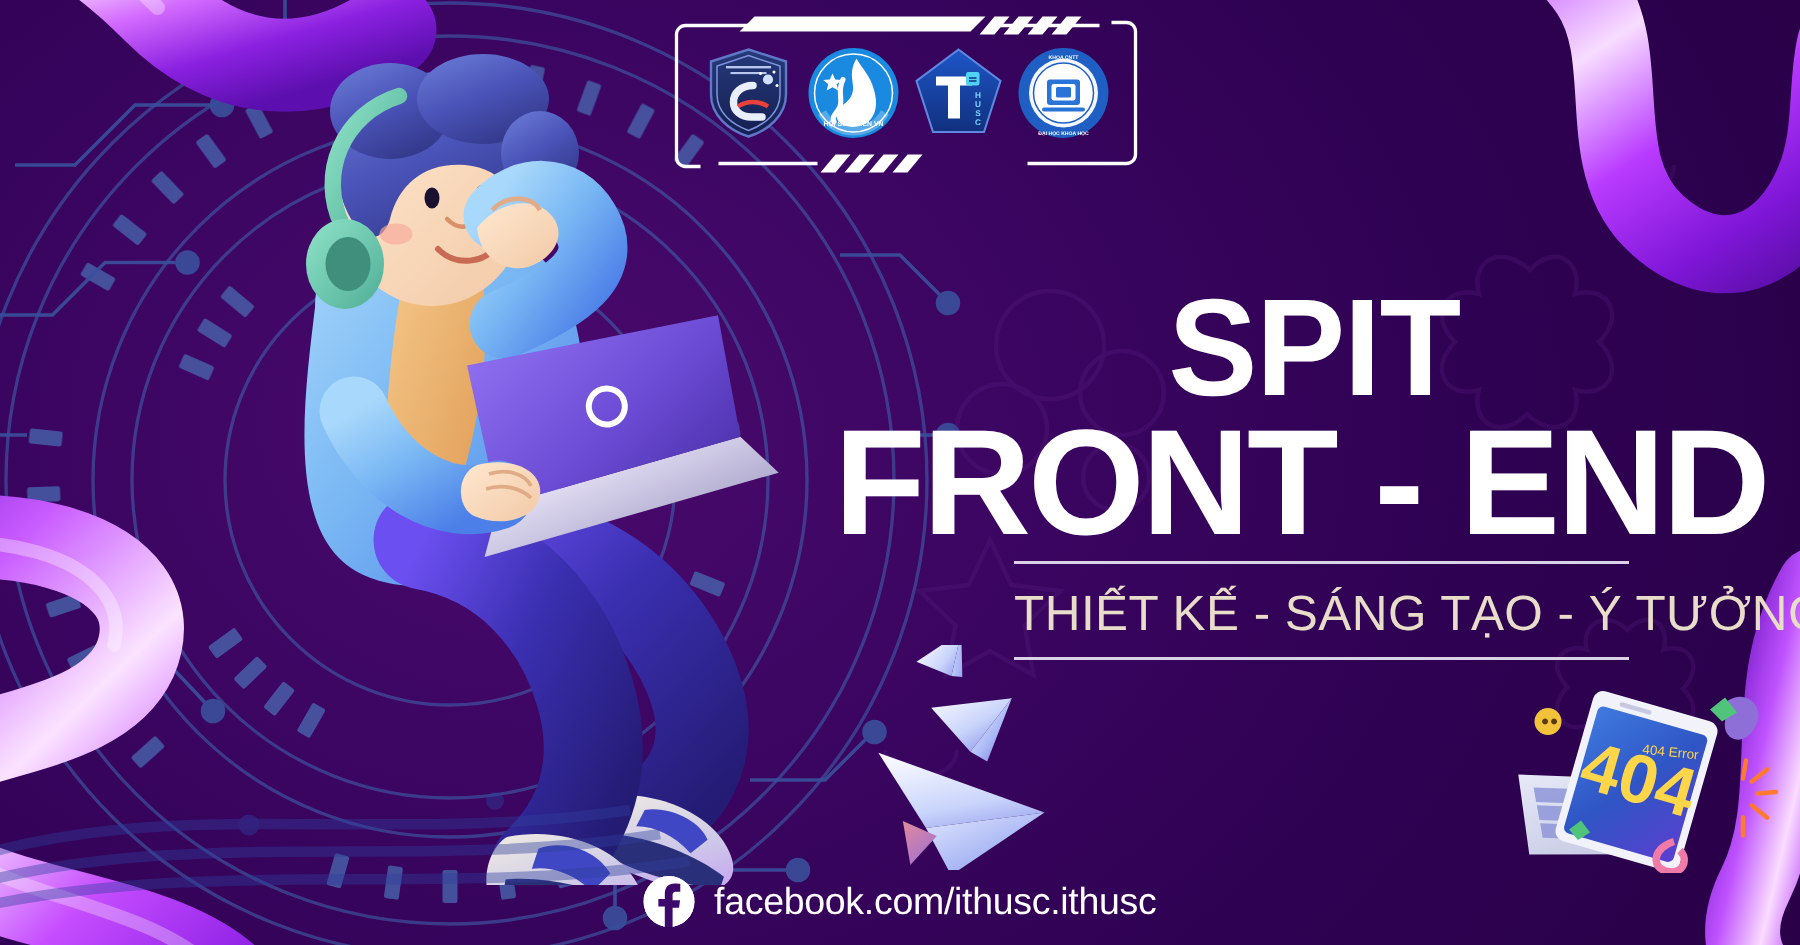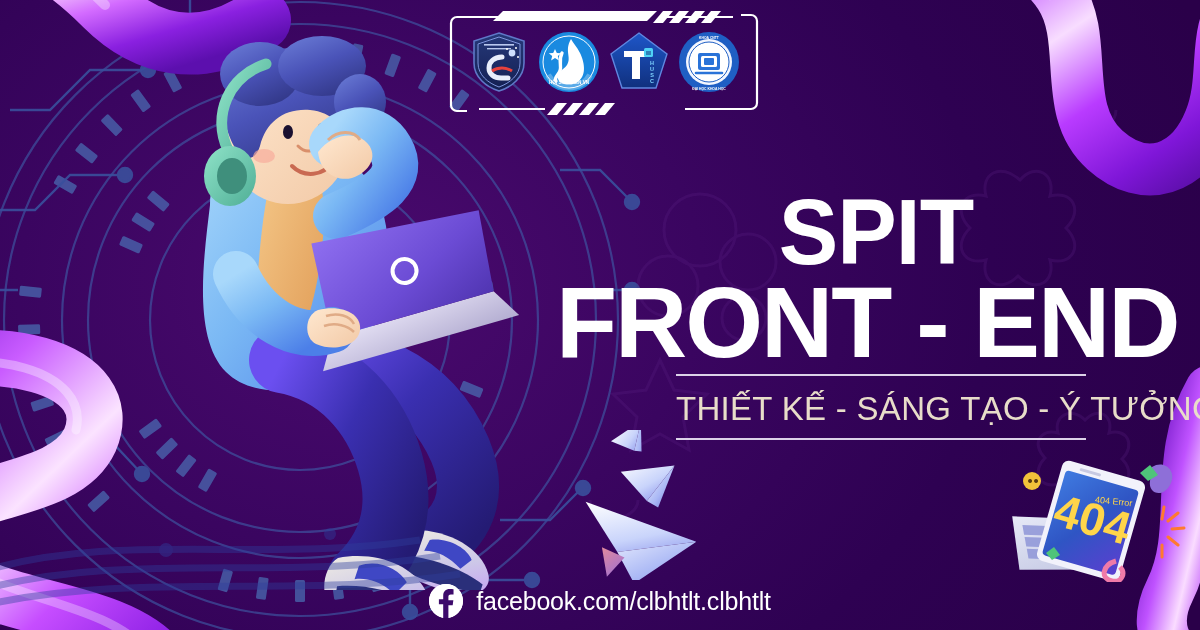--- a/index.html
+++ b/index.html
@@ -699,19 +699,19 @@
   <div class="footer">
 
     <div class="contact">
       <span class="c-icon">
         <svg width="34" height="34" viewBox="0 0 34 34">
           <circle cx="17" cy="17" r="17" fill="#ffffff"></circle>
           <path d="M19.4 34 V21.2 h4.3 l.65 -5.0 h-4.95 v-3.2 c0 -1.45 .4 -2.44 2.48 -2.44 h2.65 V5.22
                    C24.07 5.16 22.5 5.0 20.66 5.0 c-3.83 0 -6.45 2.34 -6.45 6.63 v3.7 H9.9 v5.0 h4.3 V34z" fill="#3d0a6b"></path>
         </svg>
       </span>
-      <span class="c-text">facebook.com/clbhtlt.clbhtlt</span>
+      <span class="c-text">facebook.com/ithusc.ithusc</span>
     </div>
 
 
   </div>
 
 </div>
 
 </body></html>

